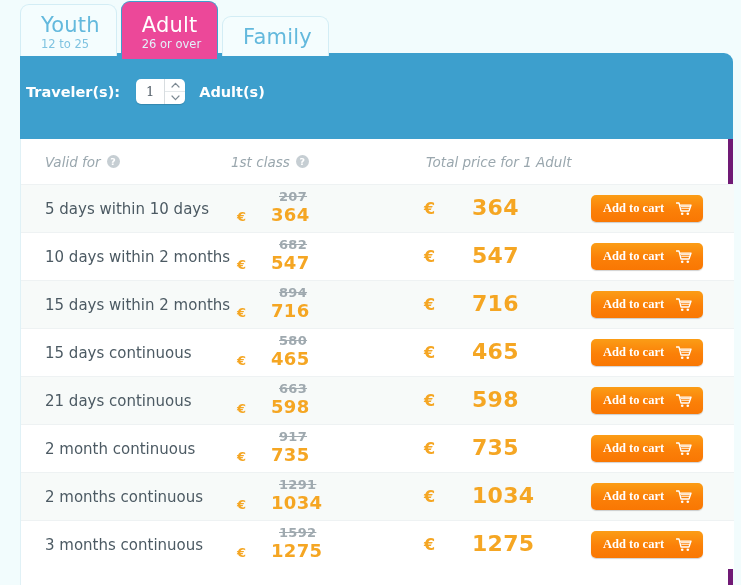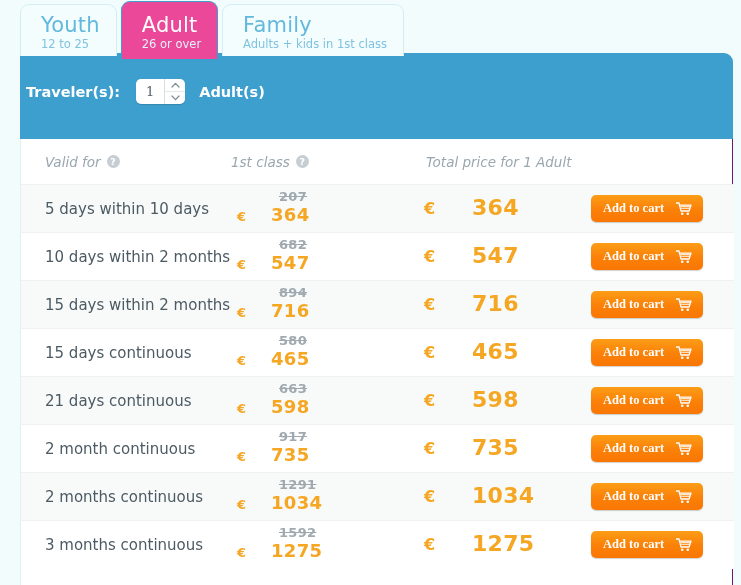--- a/index.html
+++ b/index.html
@@ -127,21 +127,21 @@
 
   
   .content-panel {
     position: absolute;
     left: 20px;
     top: 139px;
     width: 713px;
     height: 446px;
     background: #ffffff;
     border-left: 1px solid #e0f1f6;
-    border-right: 1px solid #701a75;
+    border-right: 5px solid #701a75;
     box-sizing: border-box;
     z-index: 2;
   }
 
   table.price-table {
     width: 100%;
     border-collapse: collapse;
     table-layout: fixed;
   }
   table.price-table th,
@@ -279,21 +279,20 @@
     <div class="tab">
       <span class="tab-title">Youth</span>
       <span class="tab-sub">12 to 25</span>
     </div>
     <div class="tab active">
       <span class="tab-title">Adult</span>
       <span class="tab-sub">26 or over</span>
     </div>
     <div class="tab">
       <span class="tab-title">Family</span>
-      <span class="tab-sub">Adults + kids in 1st class</span>
     </div>
   </div>
 
 <div class="blue-panel">
   <div class="traveler-row">
     <span class="traveler-label">Traveler(s):</span>
 
     <span class="stepper">
       <input class="stepper-value" type="text" value="1" style="">
       <span class="stepper-btns">

